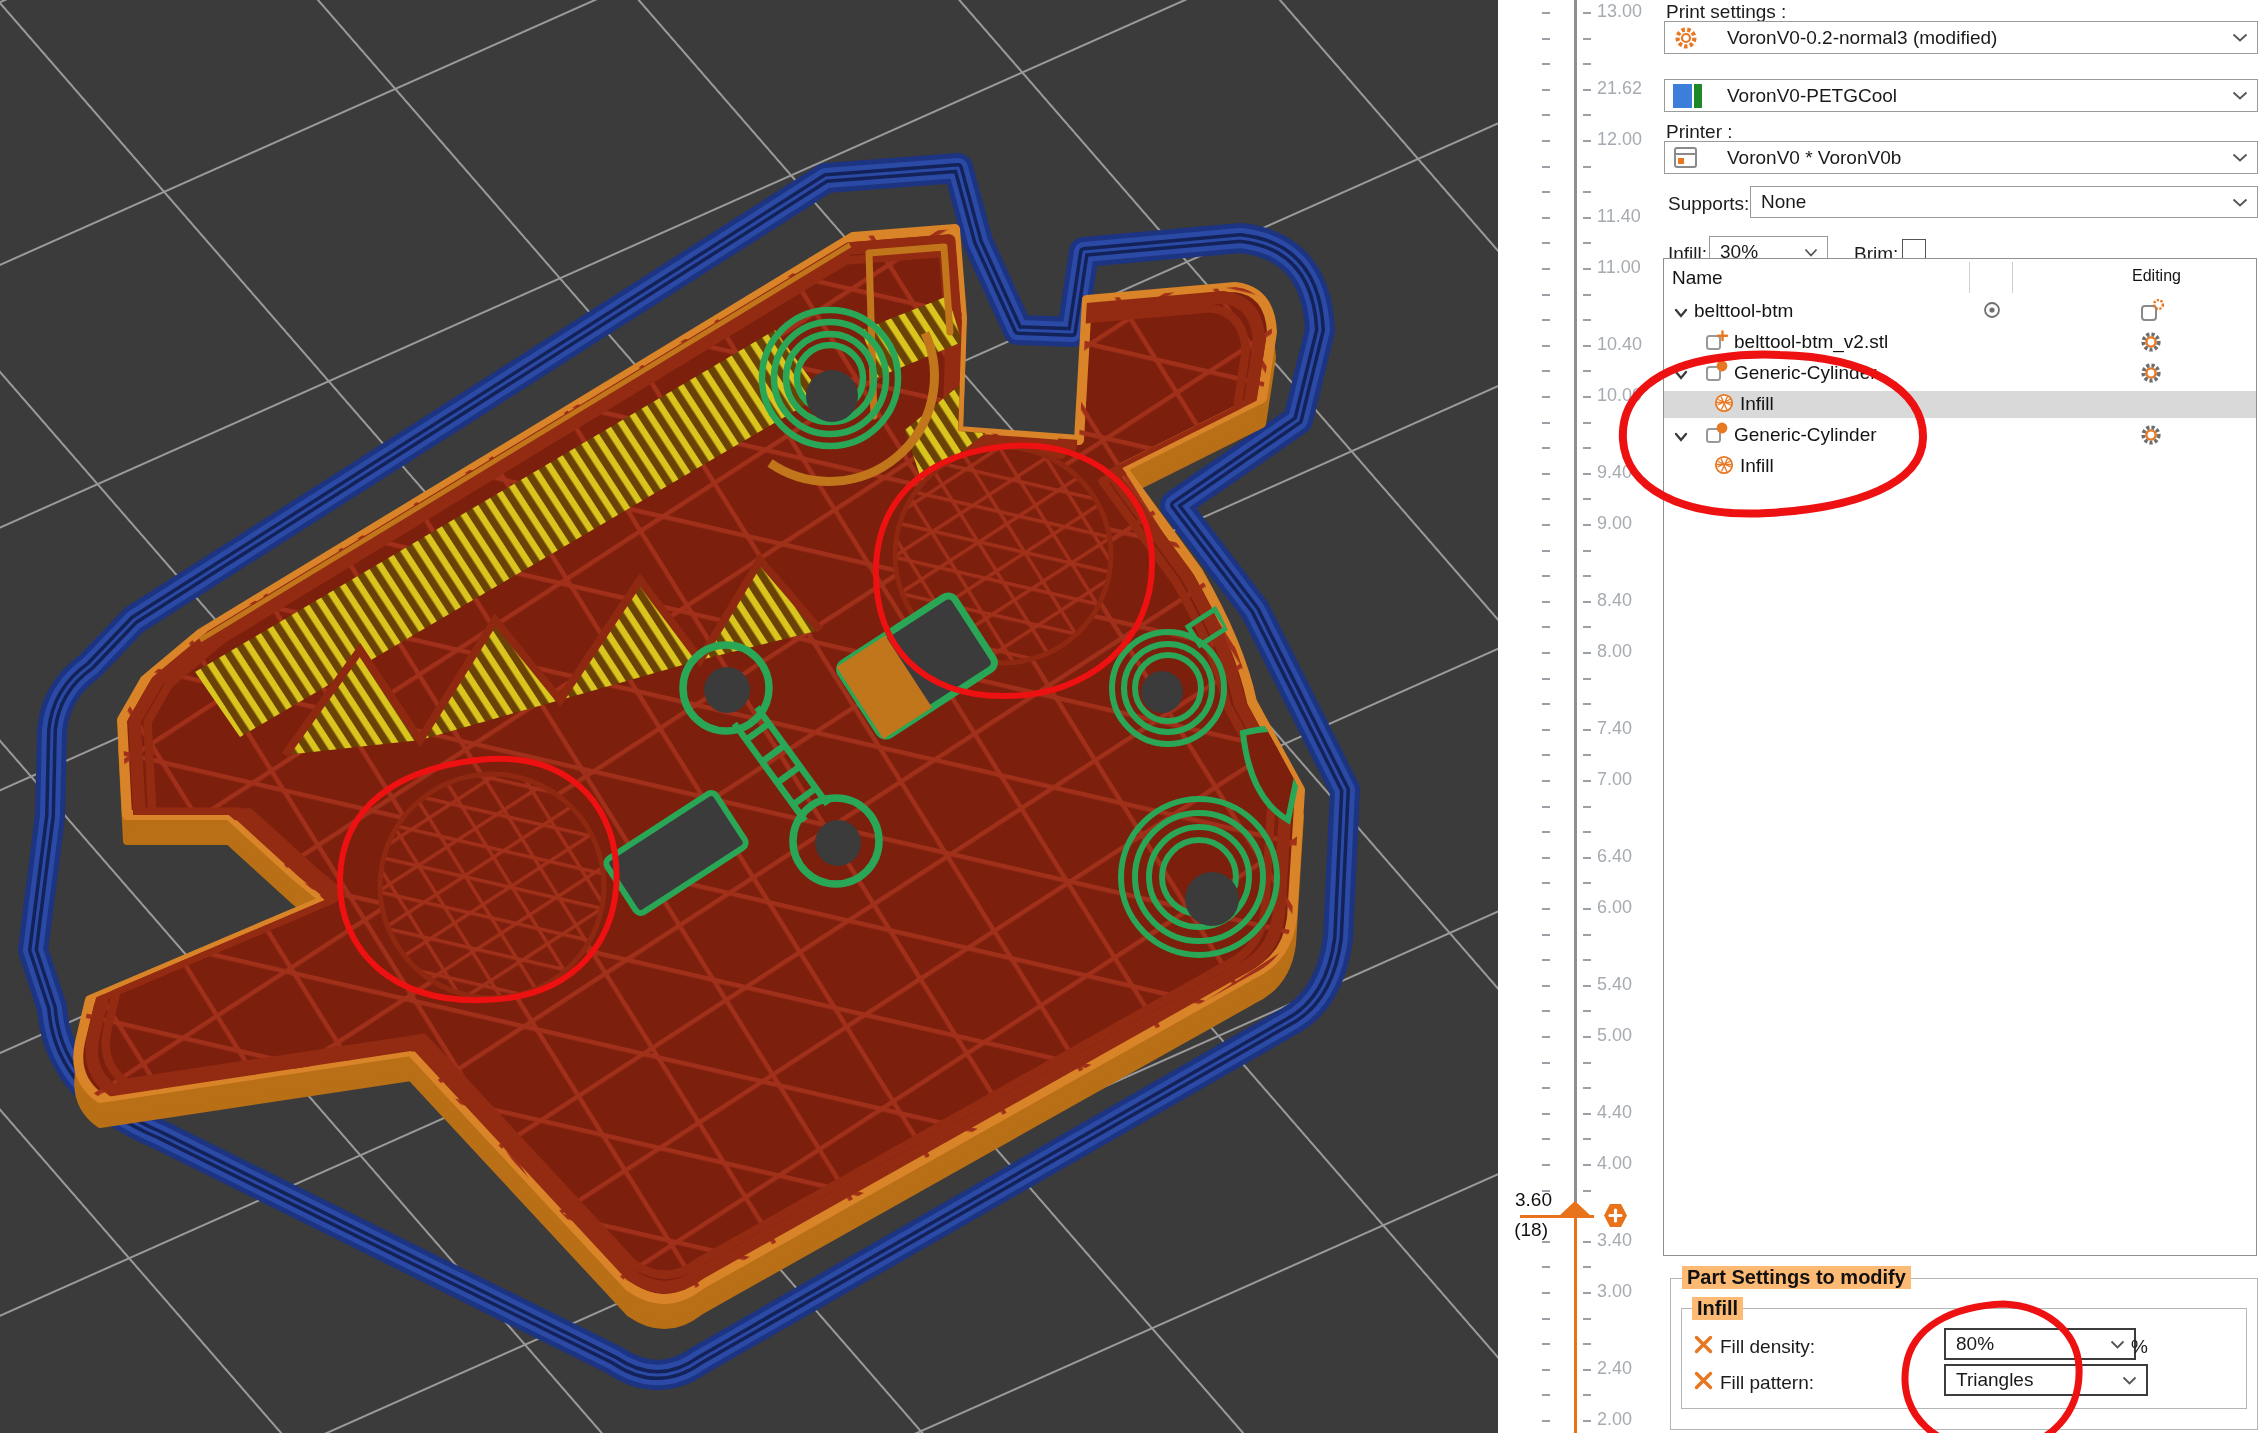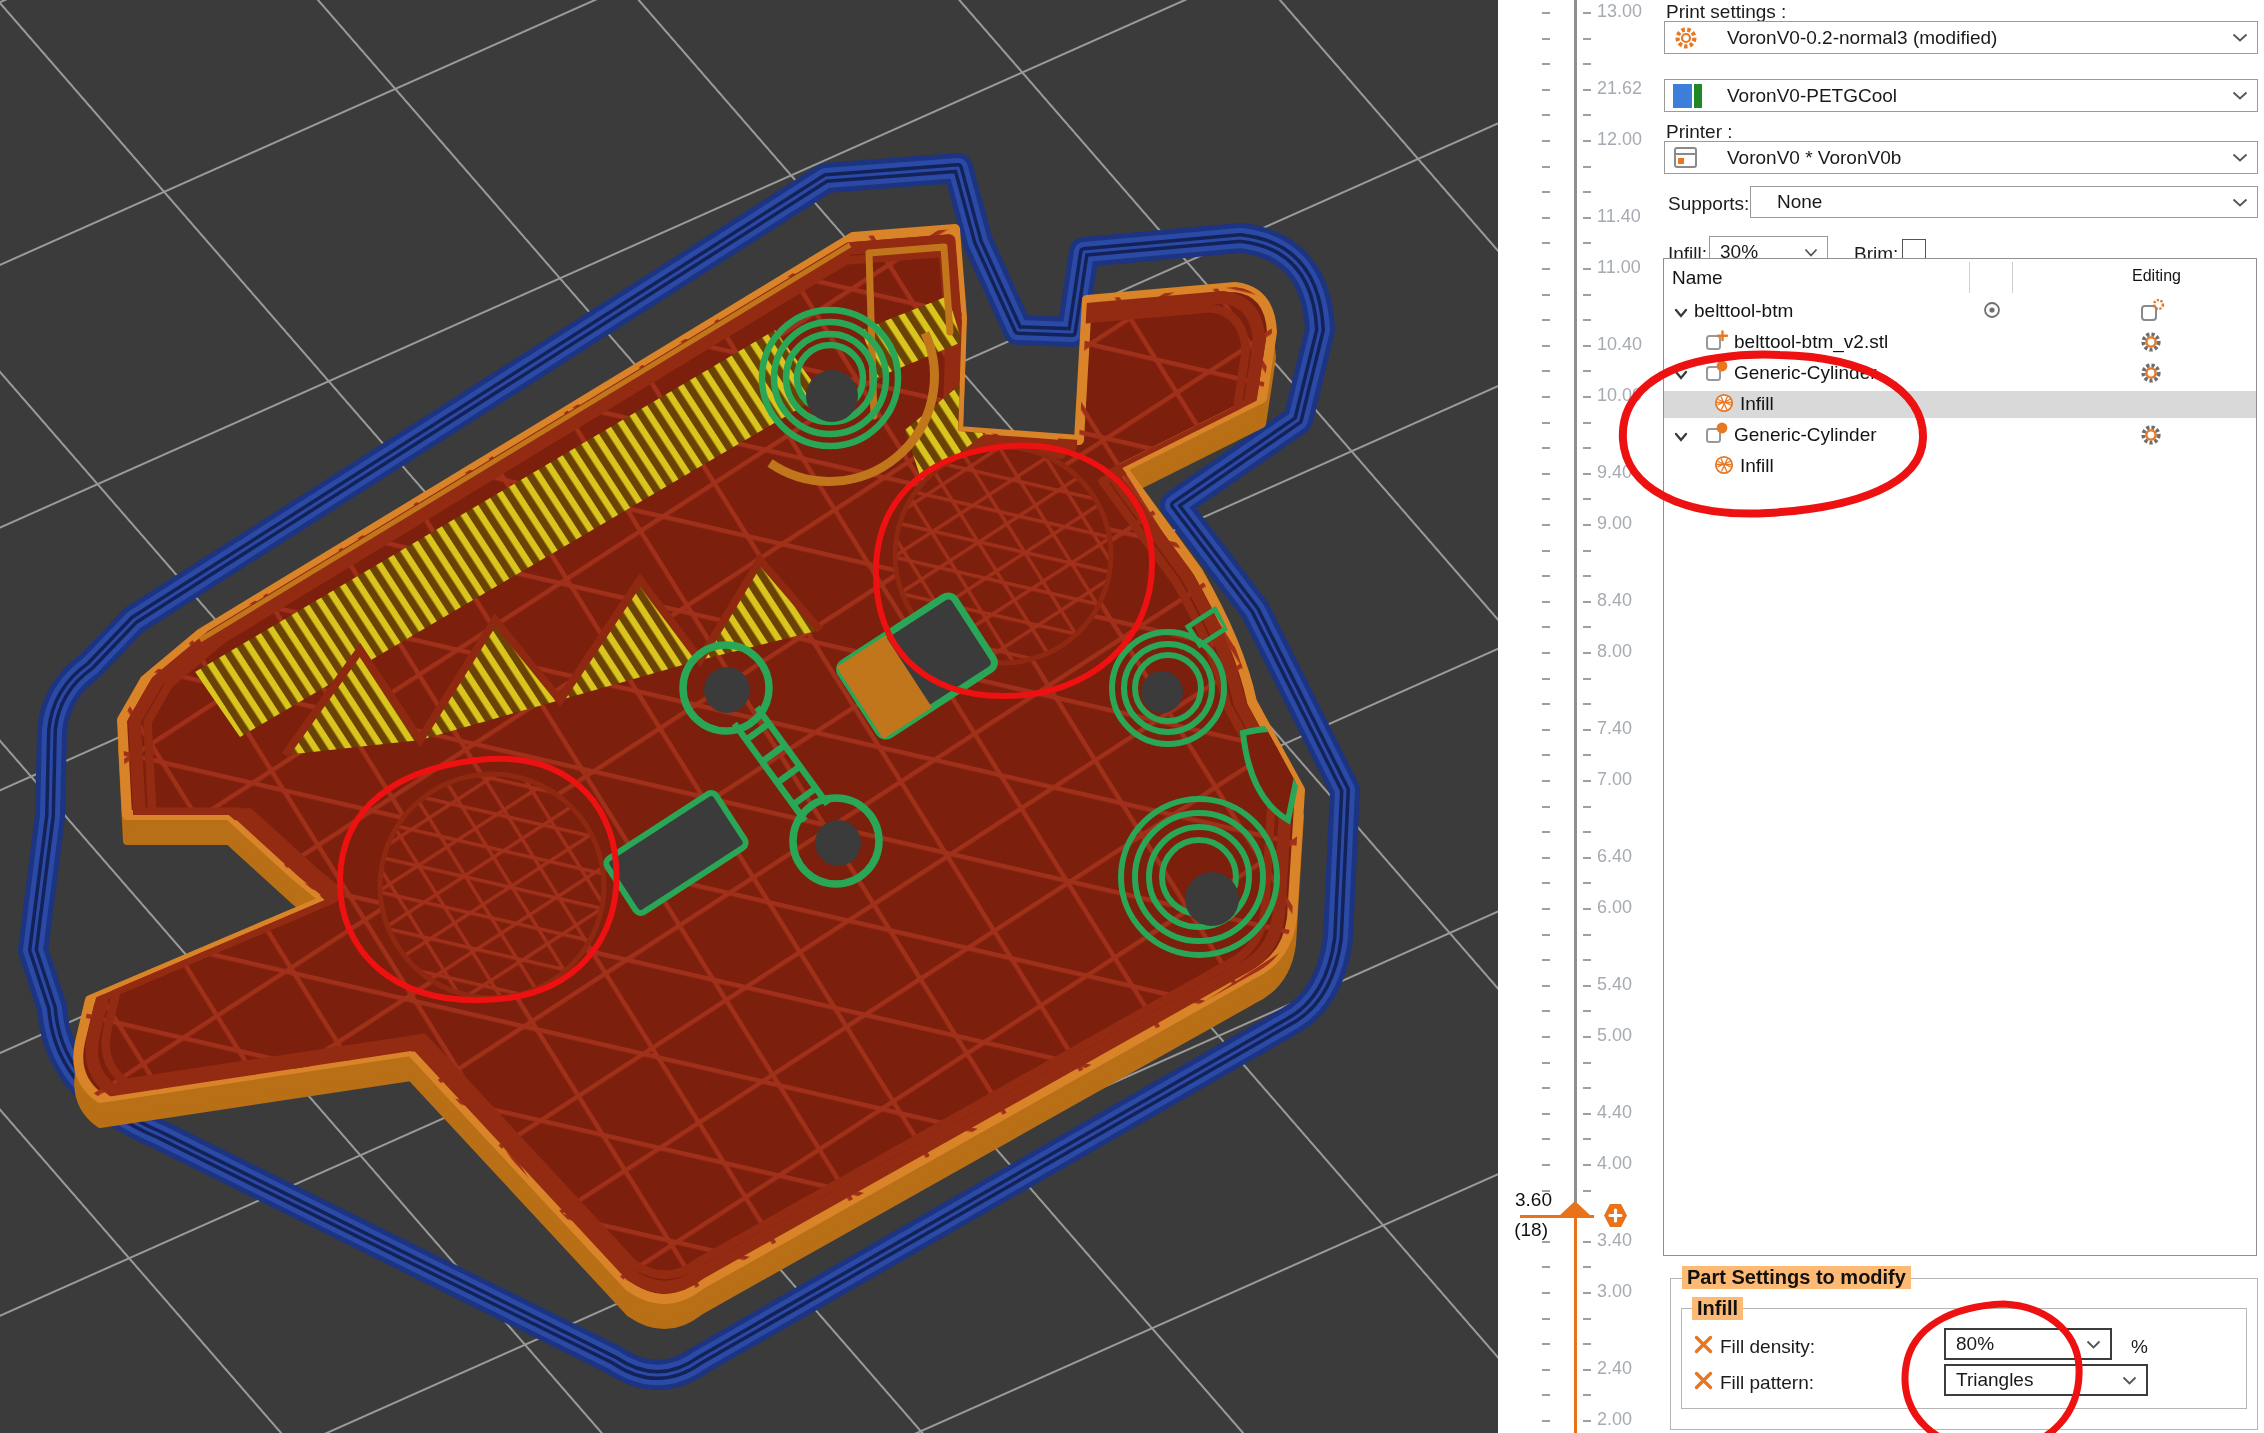--- a/index.html
+++ b/index.html
@@ -369,21 +369,21 @@
     <rect x="5" y="12" width="6" height="6" fill="var(--accent_orange)"></rect>
   </svg>
   <span class="ctext indenttext">VoronV0 * VoronV0b</span>
   <svg class="chev" width="16" height="9" viewBox="0 0 16 9">
       <polyline points="1.5,1.5 8,7.5 14.5,1.5" fill="none" stroke="#555" stroke-width="1.8"></polyline>
     </svg>
 </div>
 
 <div class="abs lbl" style="left:1668px;top:193px;">Supports:</div>
 <div class="combo" style="left:1750px;top:186px;width:508px;height:32px;">
-  <span class="ctext" style="margin-left:26px;">None</span>
+  <span class="ctext" style="margin-left:10px;">None</span>
   <svg class="chev" width="16" height="9" viewBox="0 0 16 9">
       <polyline points="1.5,1.5 8,7.5 14.5,1.5" fill="none" stroke="#555" stroke-width="1.8"></polyline>
     </svg>
 </div>
 
 <div class="abs lbl" style="left:1668px;top:243px;">Infill:</div>
 <div class="combo" style="left:1709px;top:236px;width:119px;height:32px;">
   <span class="ctext" style="margin-left:10px;">30%</span>
   <svg class="chev" width="14" height="9" viewBox="0 0 14 9">
       <polyline points="1.5,1.5 7,7.5 12.5,1.5" fill="none" stroke="#555" stroke-width="1.8"></polyline>
@@ -473,21 +473,21 @@
 
 <div class="fieldset" style="left:1670px;top:1278px;width:588px;height:152px;"></div>
 <span class="legend" style="left:1682px;top:1266px;">Part Settings to modify</span>
 <div class="fieldset" style="left:1681px;top:1308px;width:566px;height:101px;"></div>
 <span class="legend" style="left:1692px;top:1297px;">Infill</span>
 
 <svg class="abs" style="left:1694px;top:1335px;" width="19" height="19" viewBox="0 0 19 19">
   <path d="M2.5 2.5 L16.5 16.5 M16.5 2.5 L2.5 16.5" stroke="var(--accent_orange)" stroke-width="3.4" stroke-linecap="round"></path>
 </svg>
 <div class="abs lbl" style="left:1720px;top:1336px;">Fill density:</div>
-<div class="combo dark" style="left:1944px;top:1328px;width:168px;height:32px;">
+<div class="combo dark" style="left:1944px;top:1328px;width:192px;height:32px;">
   <span class="ctext" style="margin-left:10px;">80%</span>
   <svg class="chev" width="15" height="9" viewBox="0 0 15 9">
       <polyline points="1.5,1.5 7.5,7.5 13.5,1.5" fill="none" stroke="#555" stroke-width="1.8"></polyline>
     </svg>
 </div>
 <div class="abs lbl" style="left:2131px;top:1336px;">%</div>
 
 <svg class="abs" style="left:1694px;top:1371px;" width="19" height="19" viewBox="0 0 19 19">
   <path d="M2.5 2.5 L16.5 16.5 M16.5 2.5 L2.5 16.5" stroke="var(--accent_orange)" stroke-width="3.4" stroke-linecap="round"></path>
 </svg>

